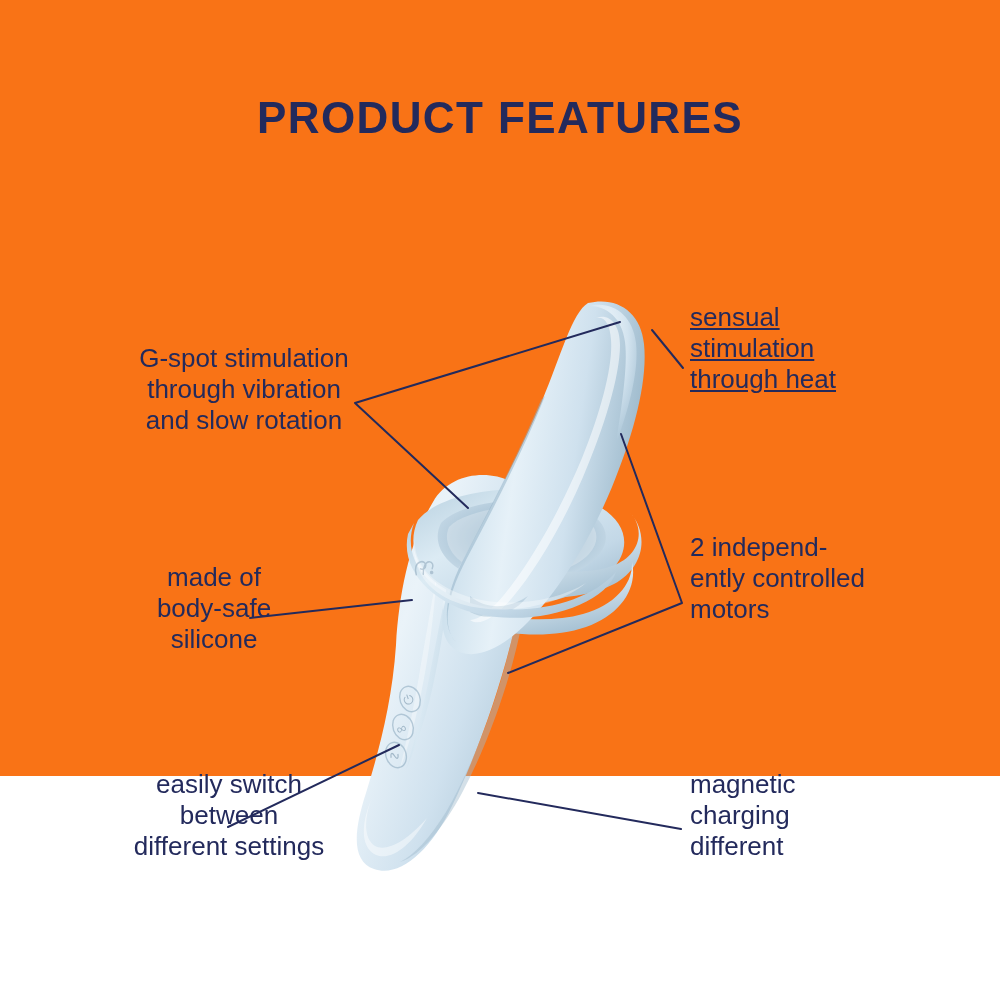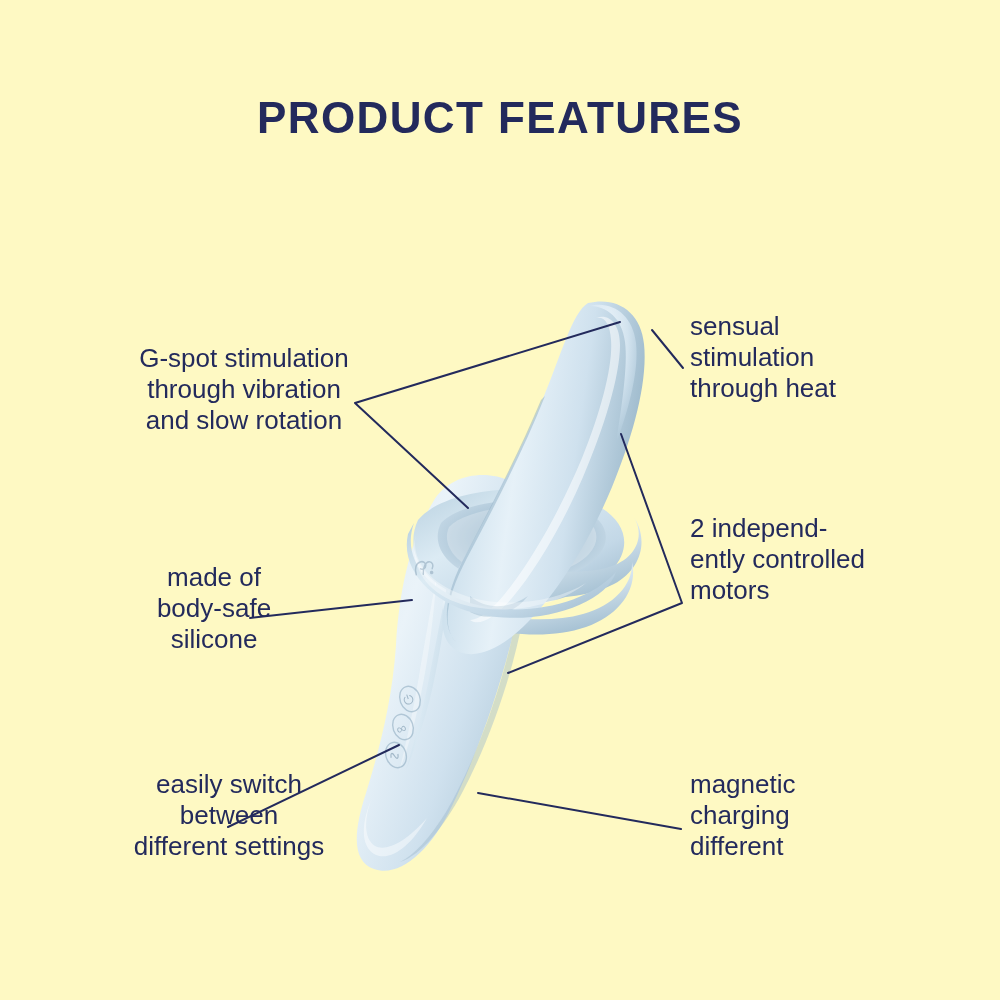--- a/index.html
+++ b/index.html
@@ -4,22 +4,22 @@
 <style>
   * { box-sizing: border-box; margin: 0; padding: 0; }
   html, body {
     width: 1000px; height: 1000px;
     background: #ffffff;
     font-family: "Liberation Sans", sans-serif;
     overflow: hidden;
   }
   #stage {
     position: relative;
-    width: 1000px; height: 1000px;
-    background: #fef9c3;
+    width: 1000px; height: 776px;
+    background: #f97316;
   }
 
   
   #title {
     position: absolute;
     left: 0; top: 93px;
     width: 1000px;
     text-align: center;
     font-size: 44px;
     font-weight: 700;
@@ -37,22 +37,22 @@
     font-weight: 400;
     font-family: "Liberation Sans", sans-serif;
     white-space: pre-line;
   }
   .label.left  { text-align: center; }
   .label.right { text-align: left; }
 
   #lbl-gspot     { left: 94px;  top: 343px; width: 300px; }
   #lbl-silicone  { left: 94px;  top: 562px; width: 240px; }
   #lbl-switch    { left: 94px;  top: 769px; width: 270px; }
-  #lbl-sensual   { left: 690px; top: 311px; width: 250px; }
-  #lbl-motors    { left: 690px; top: 513px; width: 250px; }
+  #lbl-sensual   { left: 690px; top: 302px; width: 250px; text-decoration: underline; }
+  #lbl-motors    { left: 690px; top: 532px; width: 250px; }
   #lbl-magnetic  { left: 690px; top: 769px; width: 250px; }
 
   
   #leaders, #product {
     position: absolute; left: 0; top: 0;
     width: 1000px; height: 1000px;
     pointer-events: none;
   }
   #leaders { z-index: 5; }
   #product { z-index: 3; }

